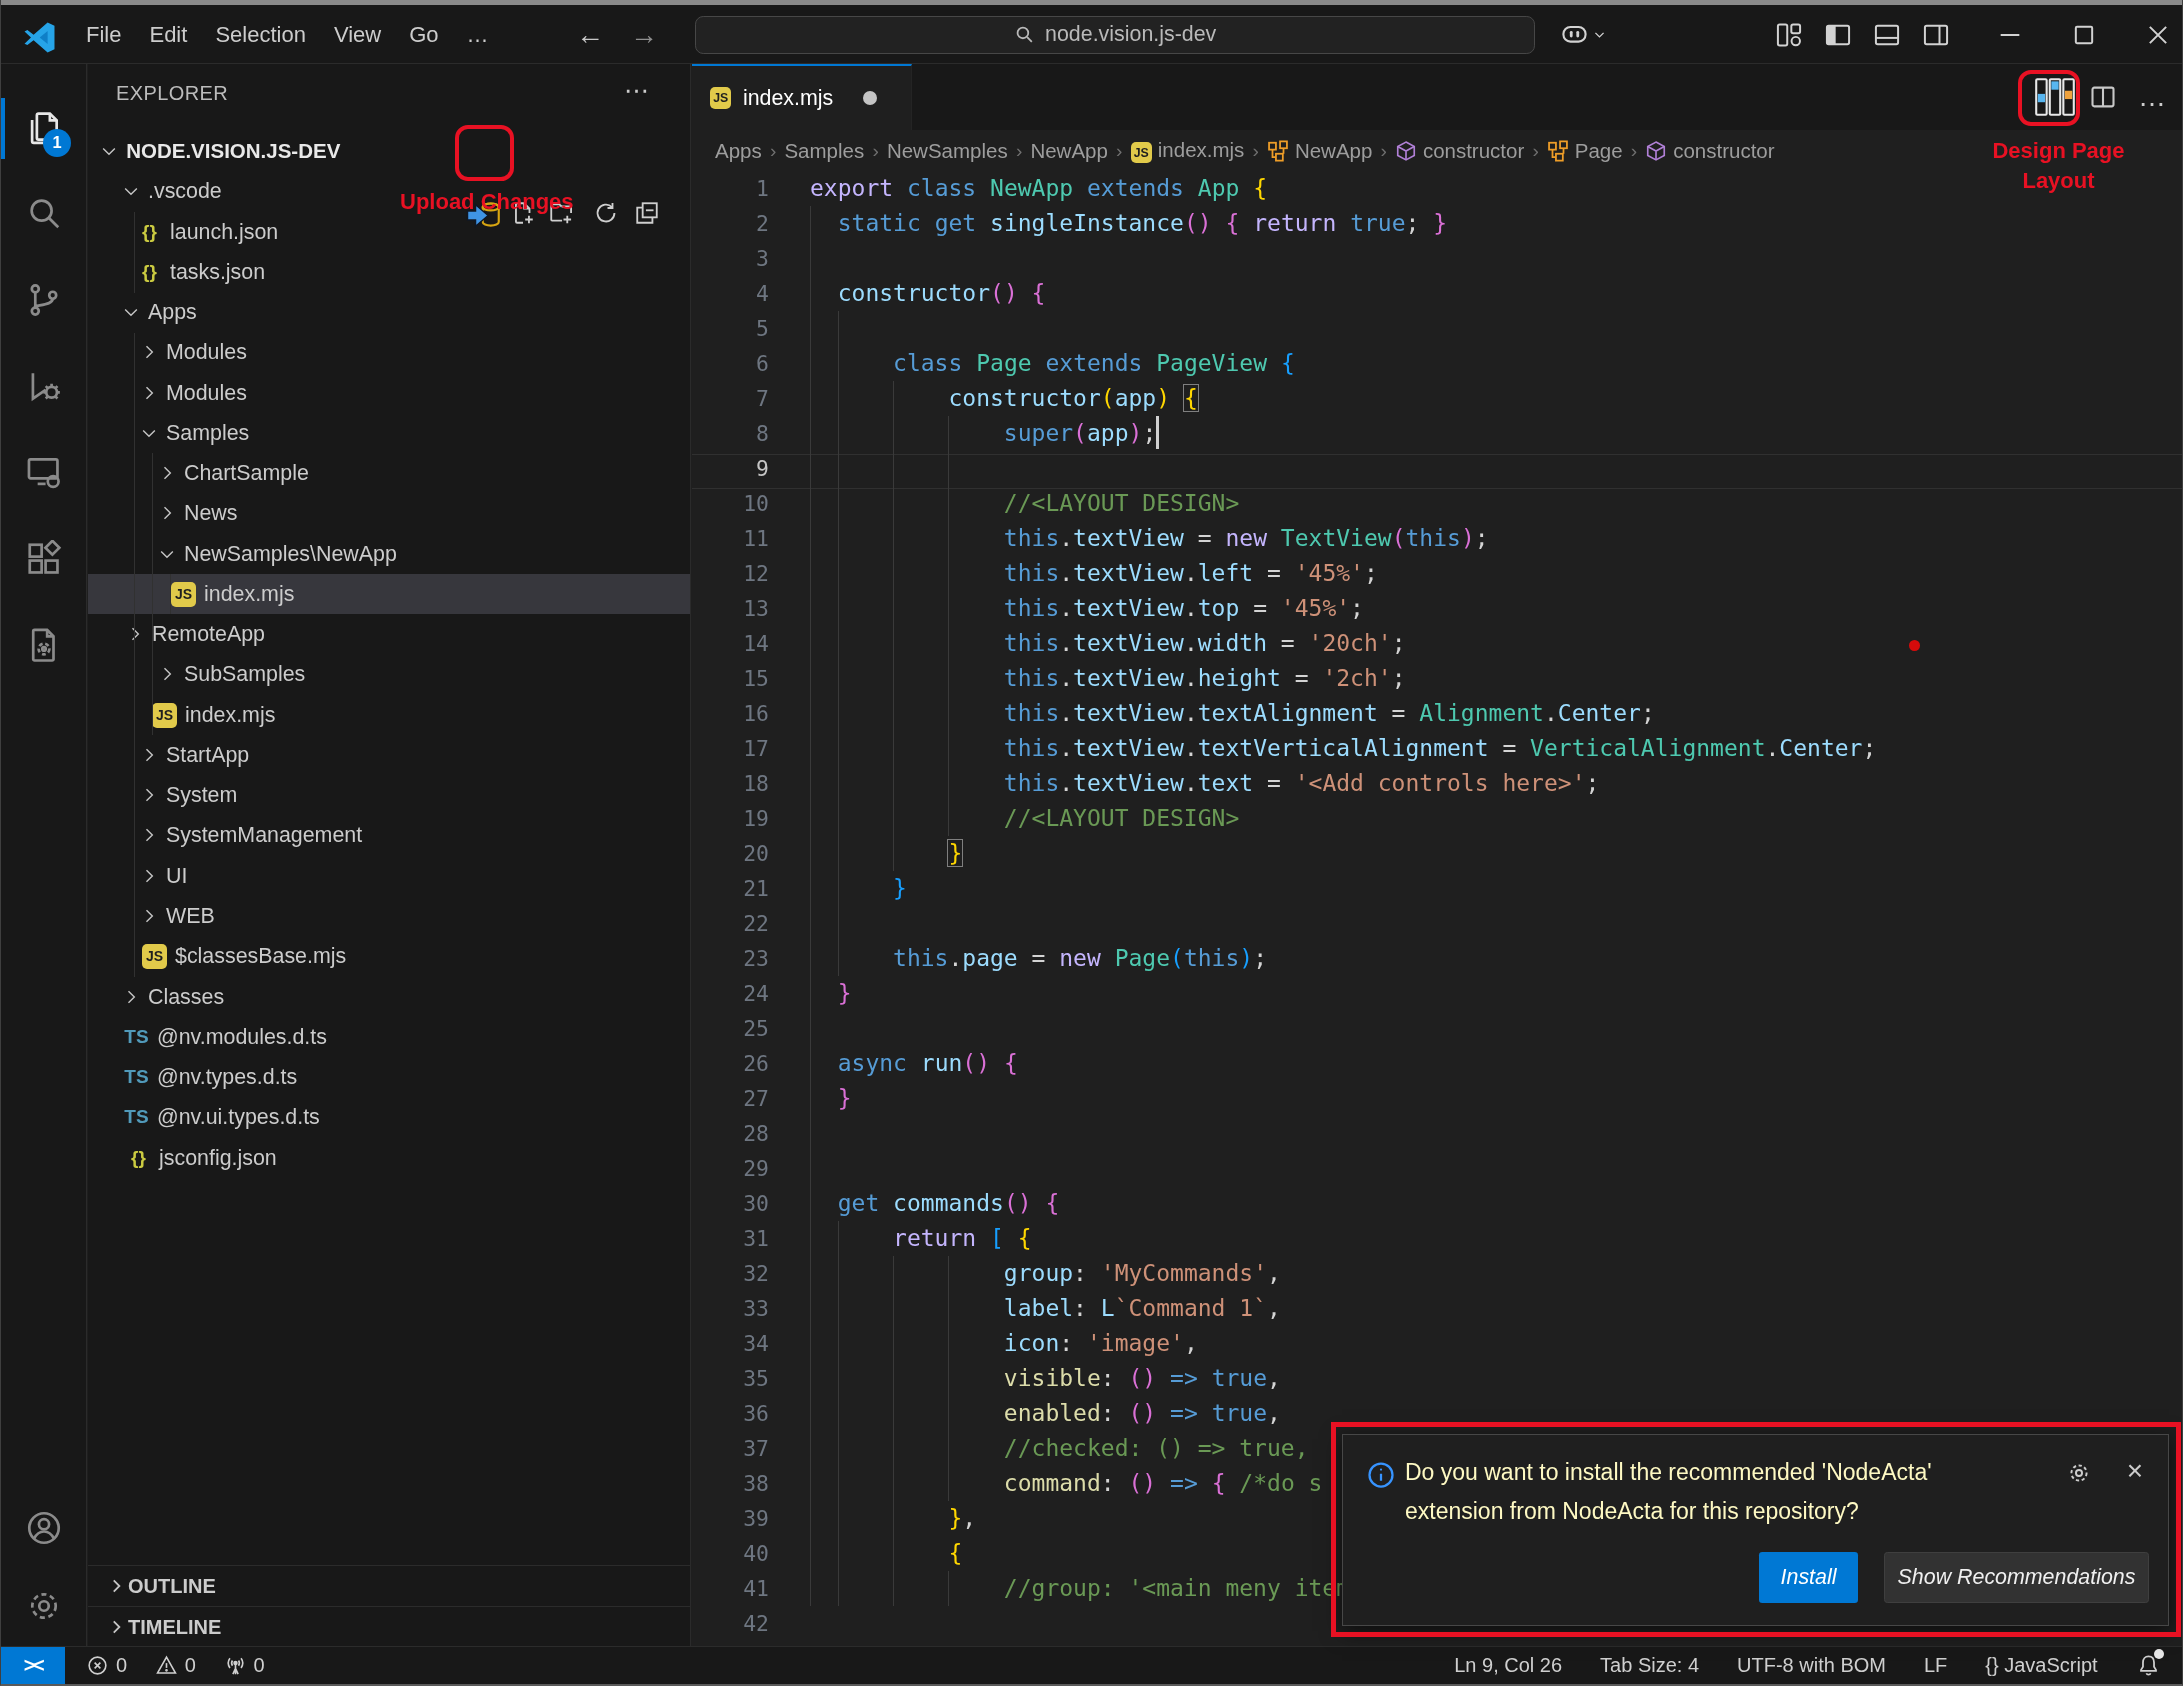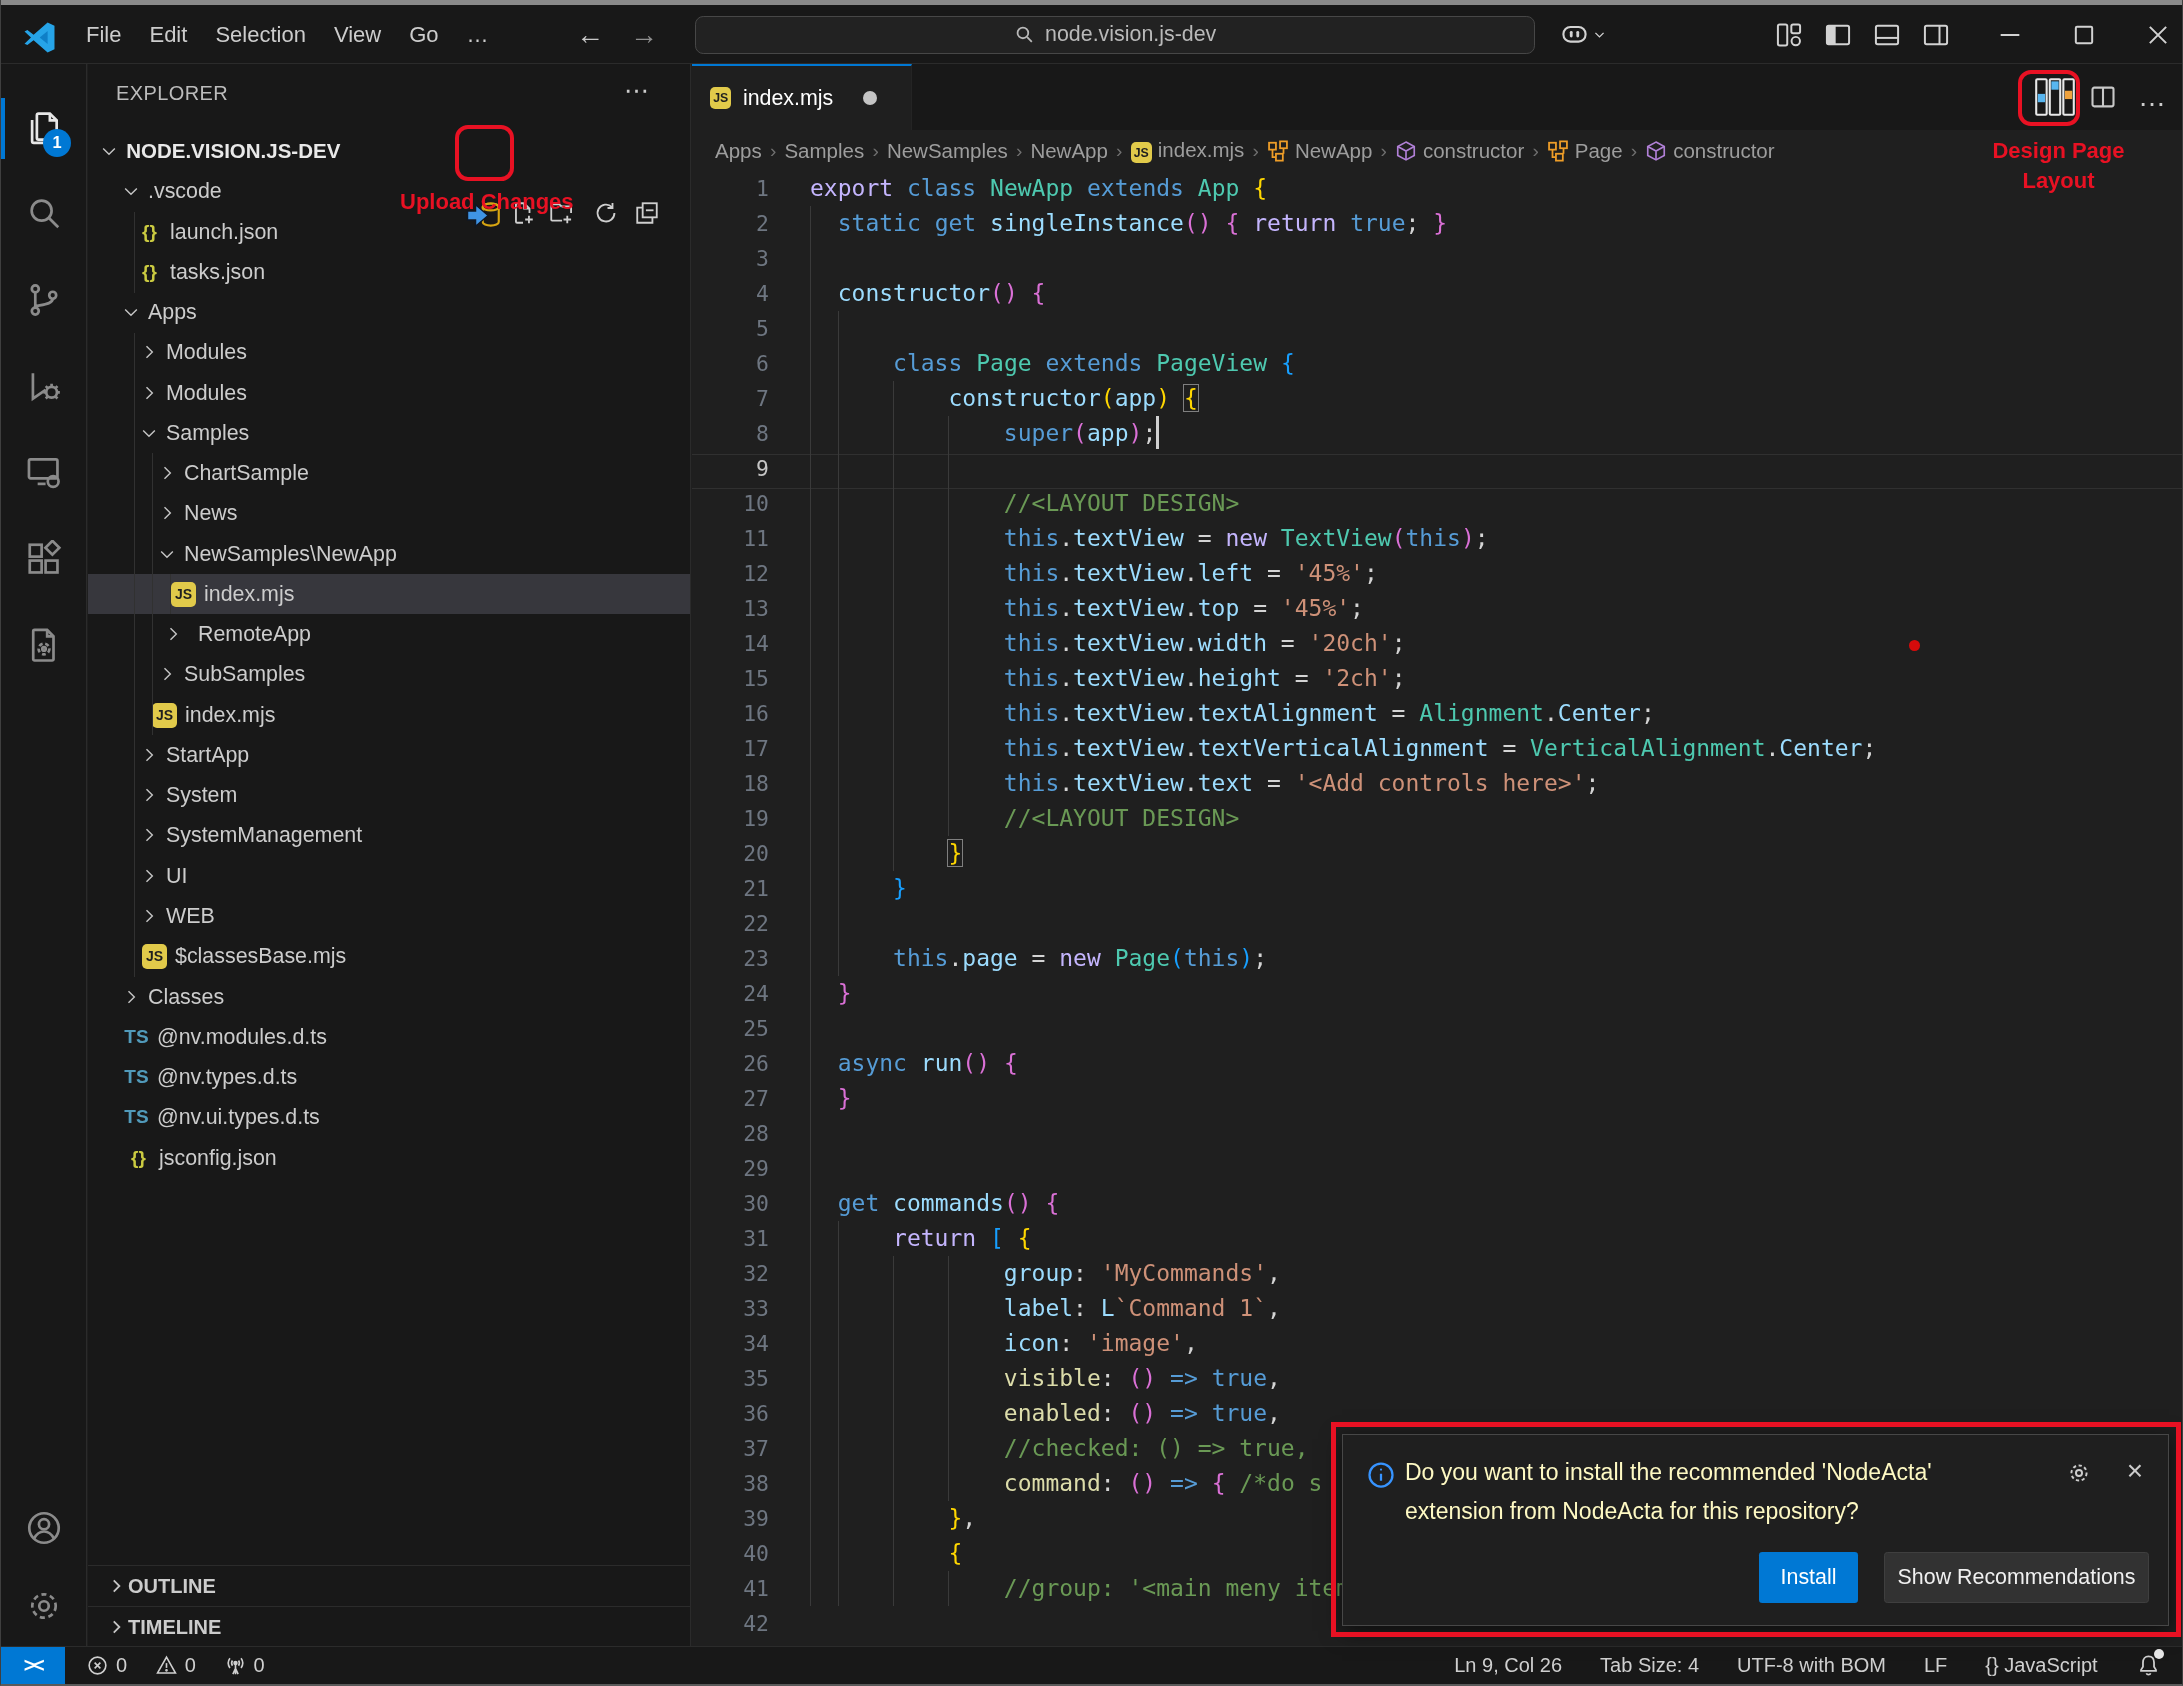--- a/index.html
+++ b/index.html
@@ -78,21 +78,21 @@
   .js-badge.sm{width:21.4px;height:21.4px;font-size:12.3px;}
   .ts-badge{color:#519aba;font-weight:bold;font-size:19px;}
   .json-badge{color:#cbcb41;font-weight:bold;font-size:19px;}
   
   .notif{position:absolute;left:1341px;top:1434px;width:827px;height:192px;background:#1f1f1f;border:0.8px solid #474747;
          box-shadow:0 5px 20px rgba(0,0,0,.6);z-index:20;box-sizing:border-box;}
   .notif-msg{position:absolute;left:62px;top:18px;font-size:23px;color:#fef9c3;line-height:39px;}
   .notif-info{position:absolute;left:23px;top:25px;}
   .notif-gear{position:absolute;right:76px;top:25px;color:#cccccc;}
   .notif-close{position:absolute;right:25px;top:20px;font-size:28px;color:#cccccc;}
-  .btn{position:absolute;top:117px;height:51px;display:flex;align-items:center;justify-content:center;font-size:21.4px;border-radius:3.3px;}
+  .btn{position:absolute;top:117px;height:51px;display:flex;align-items:center;justify-content:center;font-size:21.4px;border-radius:3.3px;font-style:italic;}
   .btn-install{left:416px;width:99px;background:#0078d4;color:#ffffff;}
   .btn-rec{left:541px;width:265px;background:#323232;color:#f0f0f0;border:0.8px solid #3f3f3f;box-sizing:border-box;}
   
   .red-box{position:absolute;border:4.1px solid #e81123;border-radius:13px;z-index:22;pointer-events:none;box-sizing:border-box;}
   .red-rect{position:absolute;border:5px solid #e81123;z-index:22;pointer-events:none;box-sizing:border-box;}
   .red-label{position:absolute;color:#e81123;font-weight:bold;font-size:22px;z-index:22;pointer-events:none;}
   .red-dot{position:absolute;left:1908px;top:640px;width:10.7px;height:10.7px;border-radius:50%;background:#d60b0b;z-index:22;}
   
   .statusbar{position:absolute;left:0;bottom:0;width:100%;height:38px;background:#181818;border-top:0.8px solid #2b2b2b;
              box-sizing:border-box;display:flex;align-items:center;font-size:20px;color:#cfcfcf;}
@@ -327,21 +327,21 @@
         <div class="trow" style="top: 322px; padding-left: 66px;"><span class="twist"><svg width="20" height="20" viewBox="0 0 24 24" fill="none" stroke="currentColor" stroke-width="1.7">
               <path d="M9 5l7 7-7 7"></path>
             </svg></span><span class="tlabel">ChartSample</span></div>
         <div class="trow" style="top: 362px; padding-left: 66px;"><span class="twist"><svg width="20" height="20" viewBox="0 0 24 24" fill="none" stroke="currentColor" stroke-width="1.7">
               <path d="M9 5l7 7-7 7"></path>
             </svg></span><span class="tlabel">News</span></div>
         <div class="trow" style="top: 403px; padding-left: 66px;"><span class="twist"><svg width="20" height="20" viewBox="0 0 24 24" fill="none" stroke="currentColor" stroke-width="1.7">
               <path d="M5 9l7 7 7-7"></path>
             </svg></span><span class="tlabel">NewSamples\NewApp</span></div>
         <div class="trow sel" style="top: 443px; padding-left: 80px;"><span class="ficon"><span class="js-badge">JS</span></span><span class="tlabel">index.mjs</span></div>
-        <div class="trow" style="top: 483px; padding-left: 72px; gap: 8px;"><span class="twist"><svg width="20" height="20" viewBox="0 0 24 24" fill="none" stroke="currentColor" stroke-width="1.7">
+        <div class="trow" style="top: 483px; padding-left: 34px;"><span class="twist"><svg width="20" height="20" viewBox="0 0 24 24" fill="none" stroke="currentColor" stroke-width="1.7">
               <path d="M9 5l7 7-7 7"></path>
             </svg></span><span class="tlabel">RemoteApp</span></div>
         <div class="trow" style="top: 523px; padding-left: 66px;"><span class="twist"><svg width="20" height="20" viewBox="0 0 24 24" fill="none" stroke="currentColor" stroke-width="1.7">
               <path d="M9 5l7 7-7 7"></path>
             </svg></span><span class="tlabel">SubSamples</span></div>
         <div class="trow" style="top: 564px; padding-left: 61px;"><span class="ficon"><span class="js-badge">JS</span></span><span class="tlabel">index.mjs</span></div>
         <div class="trow" style="top: 604px; padding-left: 48px;"><span class="twist"><svg width="20" height="20" viewBox="0 0 24 24" fill="none" stroke="currentColor" stroke-width="1.7">
               <path d="M9 5l7 7-7 7"></path>
             </svg></span><span class="tlabel">StartApp</span></div>
         <div class="trow" style="top: 644px; padding-left: 48px;"><span class="twist"><svg width="20" height="20" viewBox="0 0 24 24" fill="none" stroke="currentColor" stroke-width="1.7">

